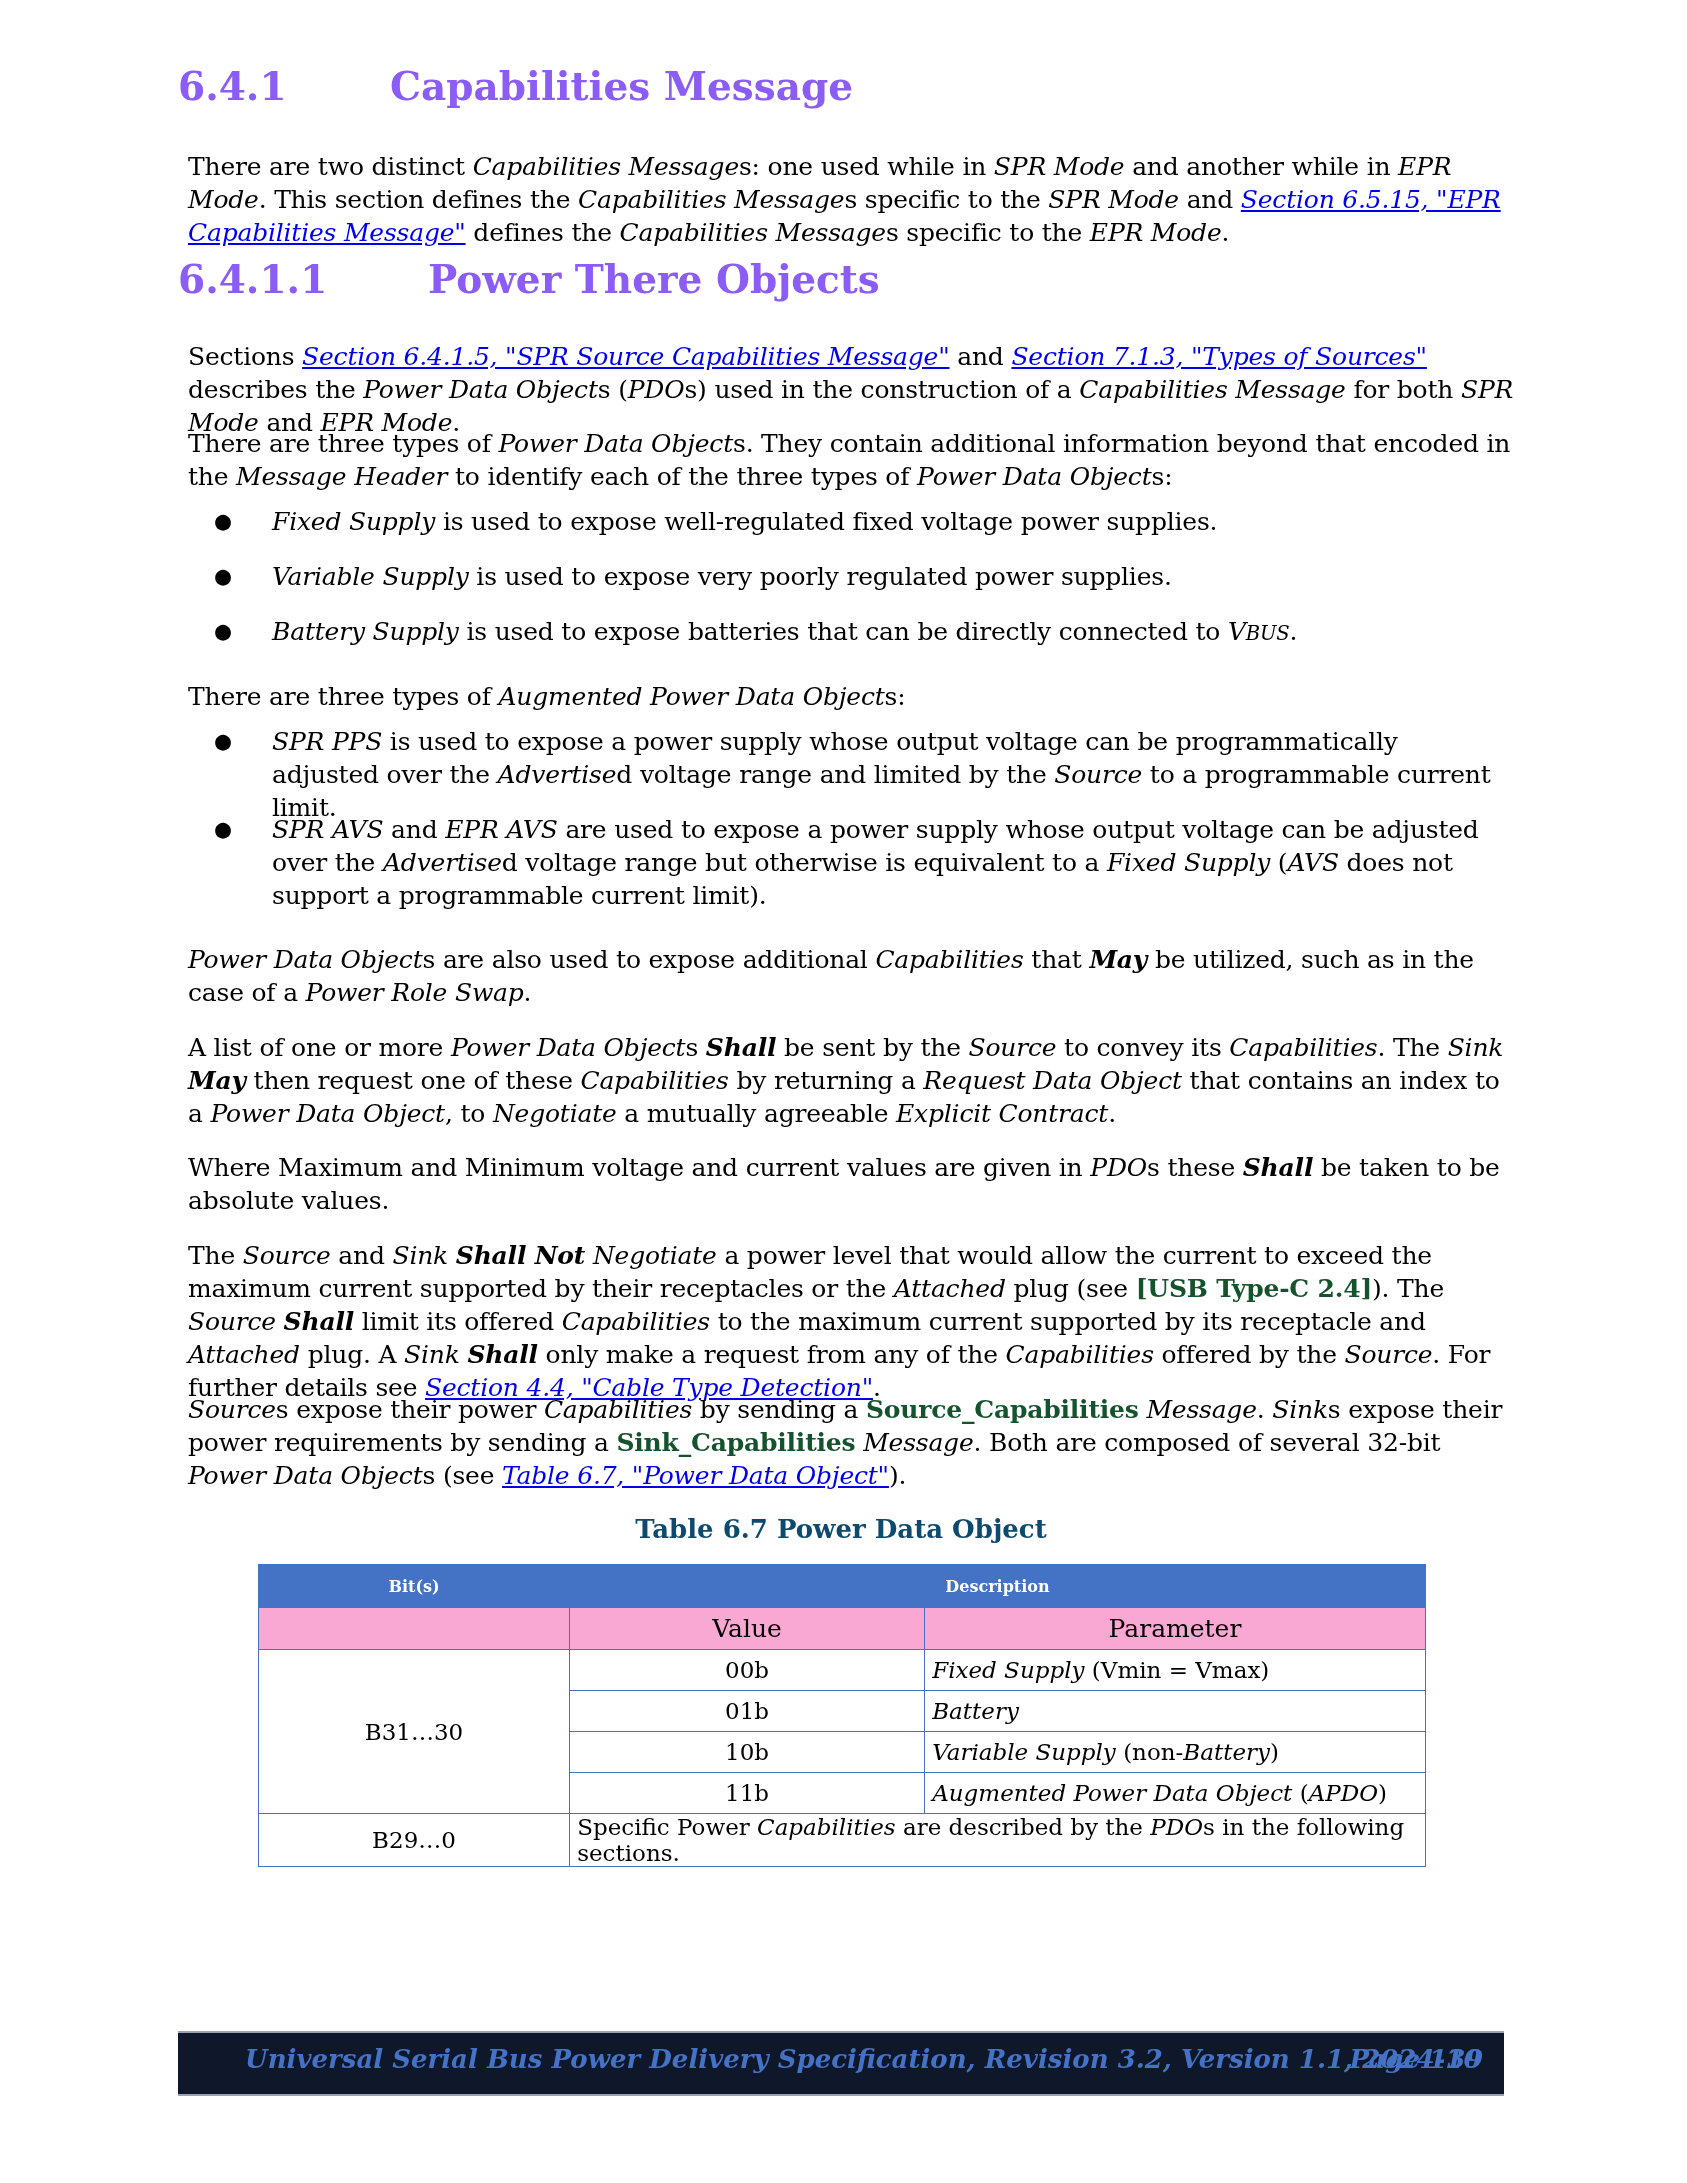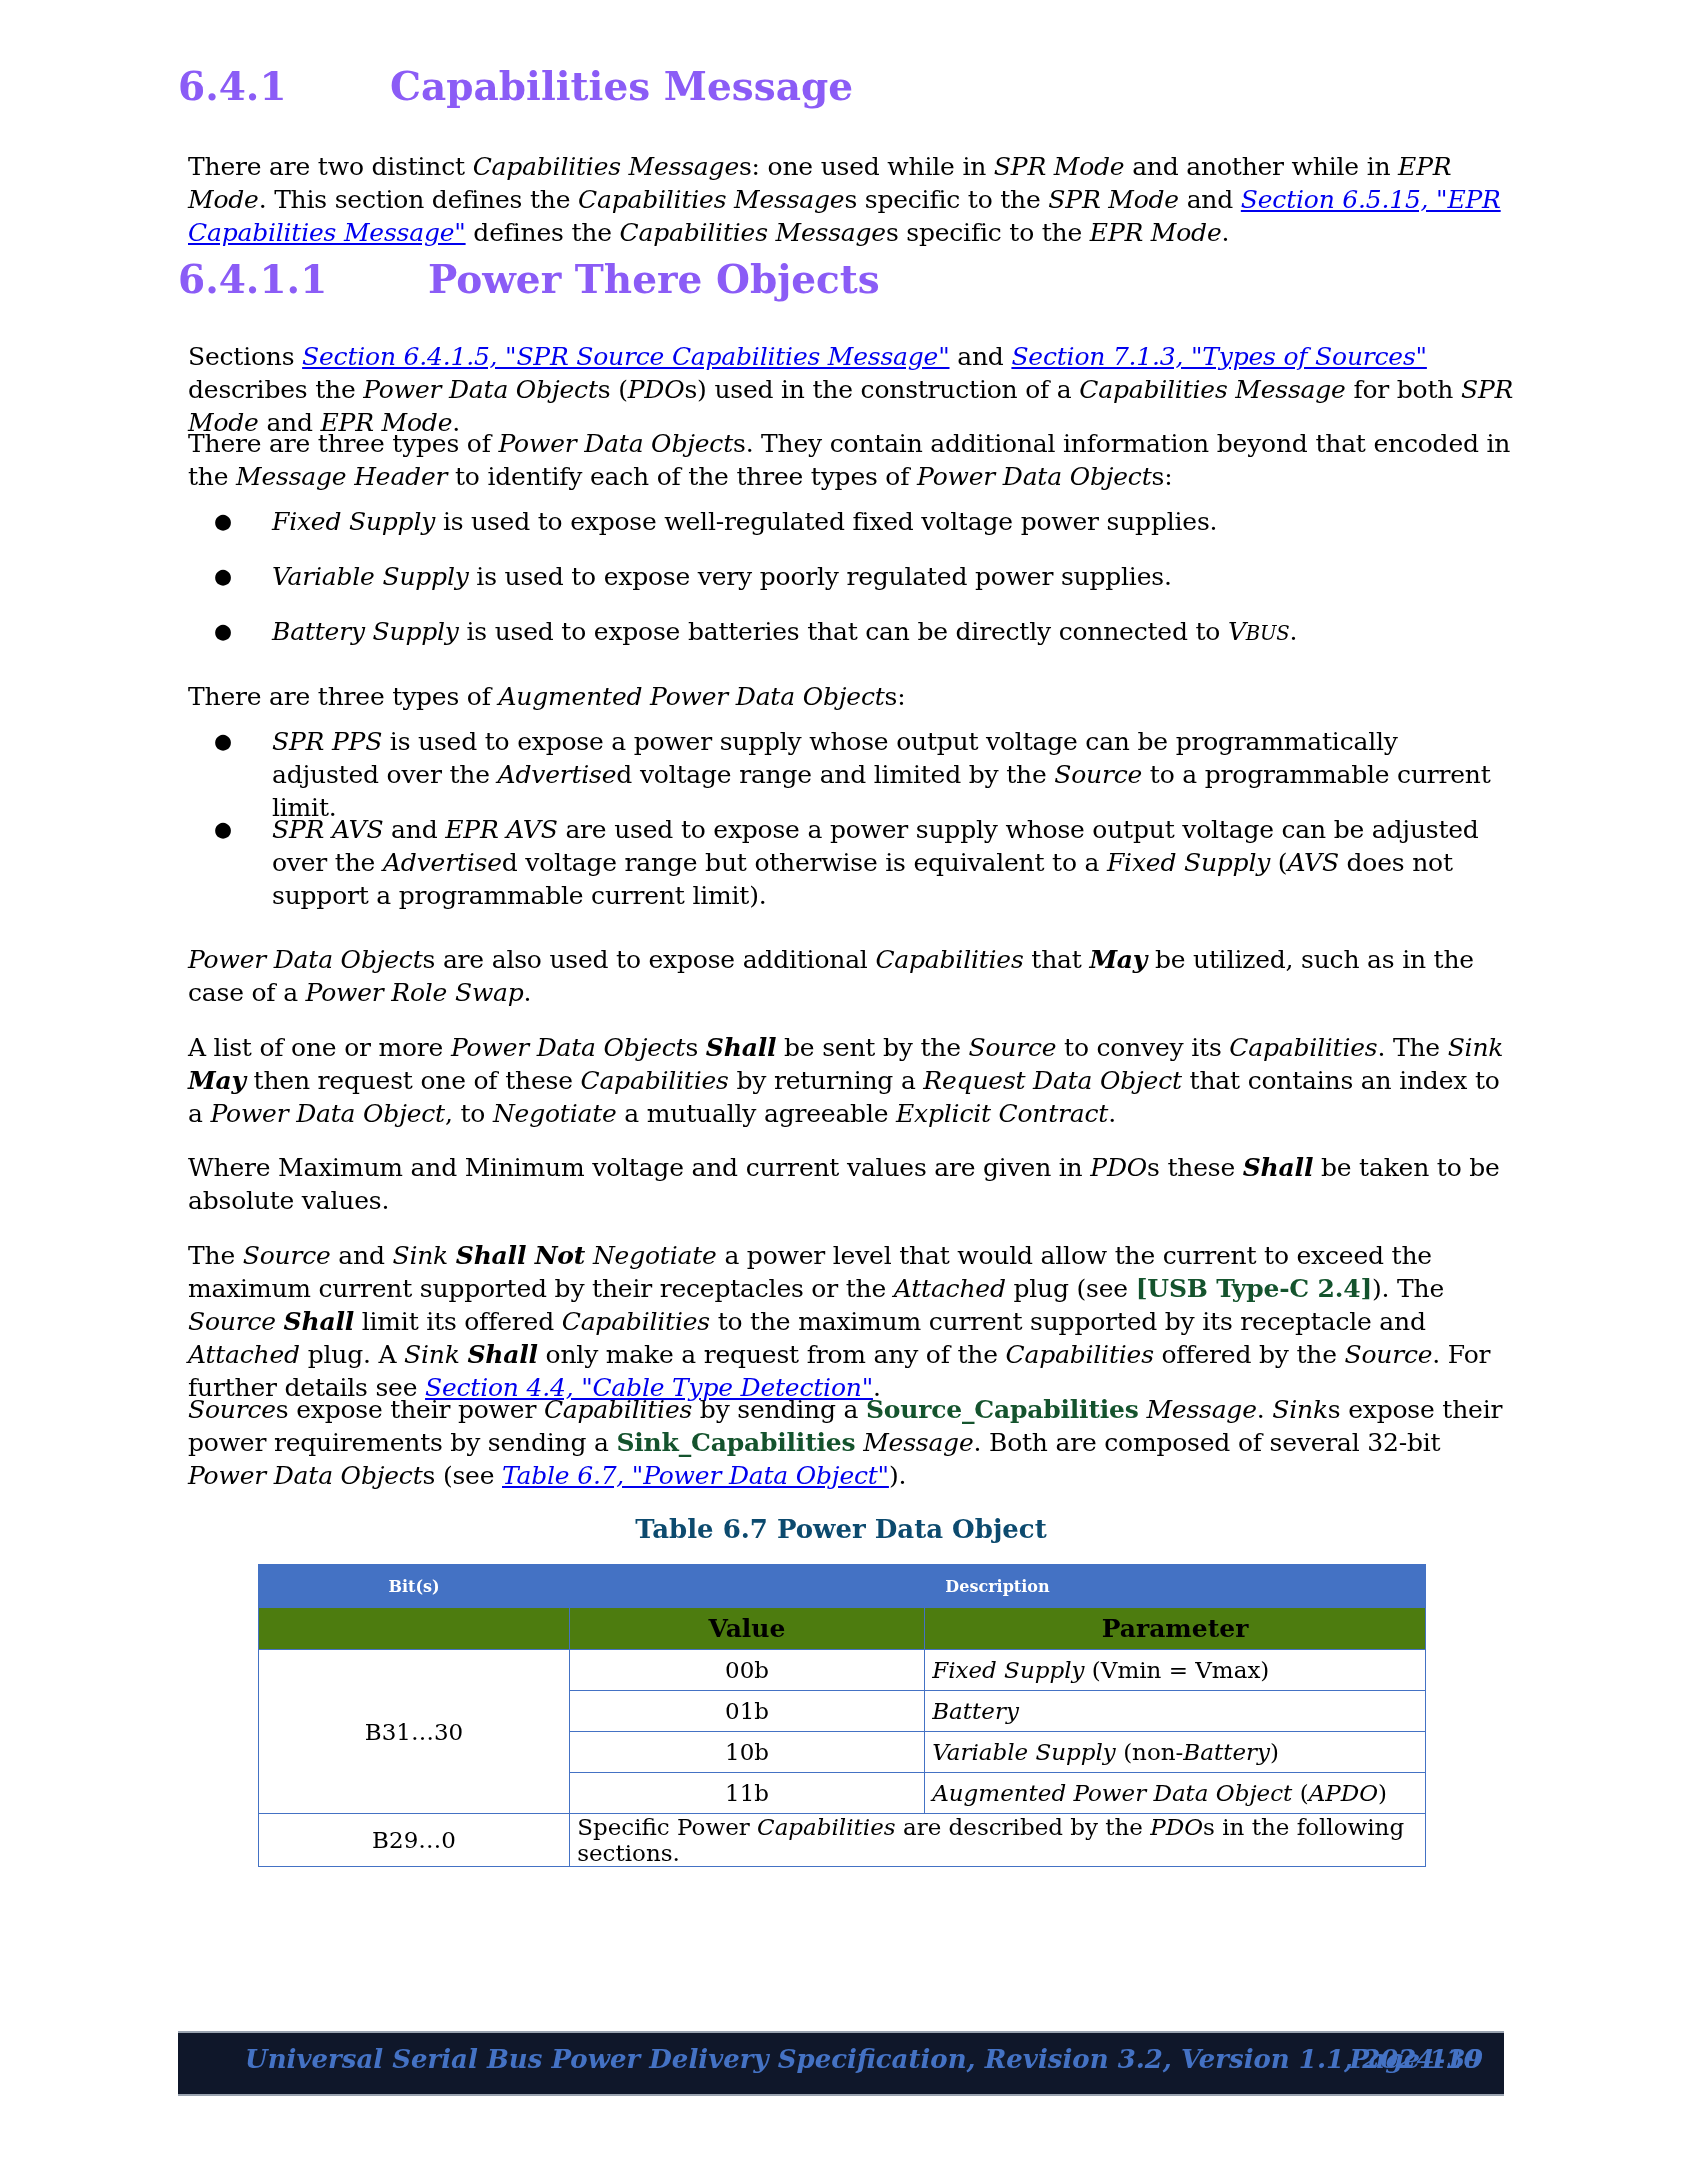--- a/index.html
+++ b/index.html
@@ -17,21 +17,21 @@
   .sc { font-size:19.6px; font-style:italic; }
   .bullet { position:absolute; left:0; width:1326px; font-size:25px; line-height:33px; letter-spacing:-0.2px; }
   .bullet .dot { position:absolute; left:36px; top:0; font-size:20.7px; }
   .bullet .txt { position:absolute; left:94px; width:1235px; }
   .caption { position:absolute; left:0; width:1326px; text-align:center; top:1514px;
              font-family:"DejaVu Serif", serif; font-weight:bold; color:#0c4a6e; font-size:26px; }
   table.pdo { position:absolute; left:258px; top:1564px; width:1168px; border-collapse:collapse;
               font-size:23px; font-family:"DejaVu Serif", serif; }
   table.pdo td, table.pdo th { border:1.6px solid #4472C4; padding:0 7.2px; height:40px; }
   table.pdo th.hb { background:#4472C4; color:#ffffff; font-weight:bold; height:42px; font-size:16px; }
-  table.pdo th.hg { background:#4d7c0f; color:#000; font-weight:bold; height:41px; font-size:25px; }
+  table.pdo th.hg { background:#f9a8d4; color:#000; font-weight:normal; height:41px; font-size:25px; }
   .center { text-align:center; }
   .footer { position:absolute; left:178px; top:2031px; width:1326px; height:61px; background:#0f172a;
             border-top:2.1px solid #9aa3b0; border-bottom:2.1px solid #9aa3b0; }
   .footer .ft-title { position:absolute; left:67px; top:11.4px; color:#4472C4; font-weight:bold; font-style:italic; font-size:26px; white-space:nowrap; }
   .footer .ft-page { position:absolute; right:20.7px; top:11.4px; color:#4472C4; font-weight:bold; font-style:italic; font-size:26px; white-space:nowrap; }
 </style>
 </head>
 <body>
 
 <div class="page">

